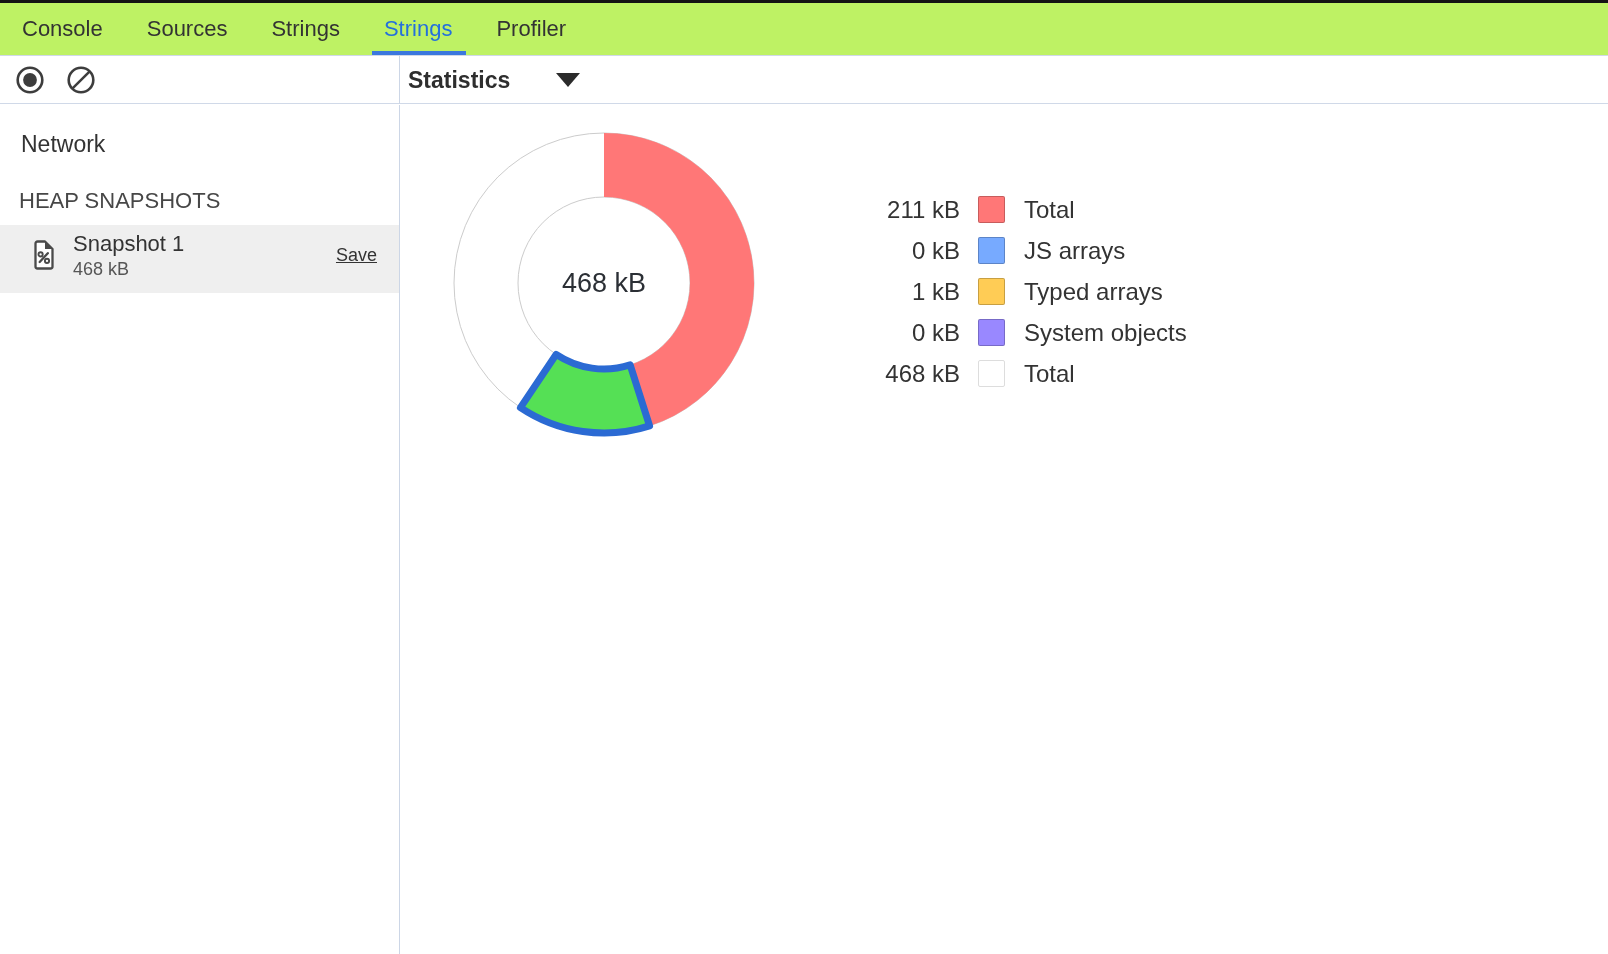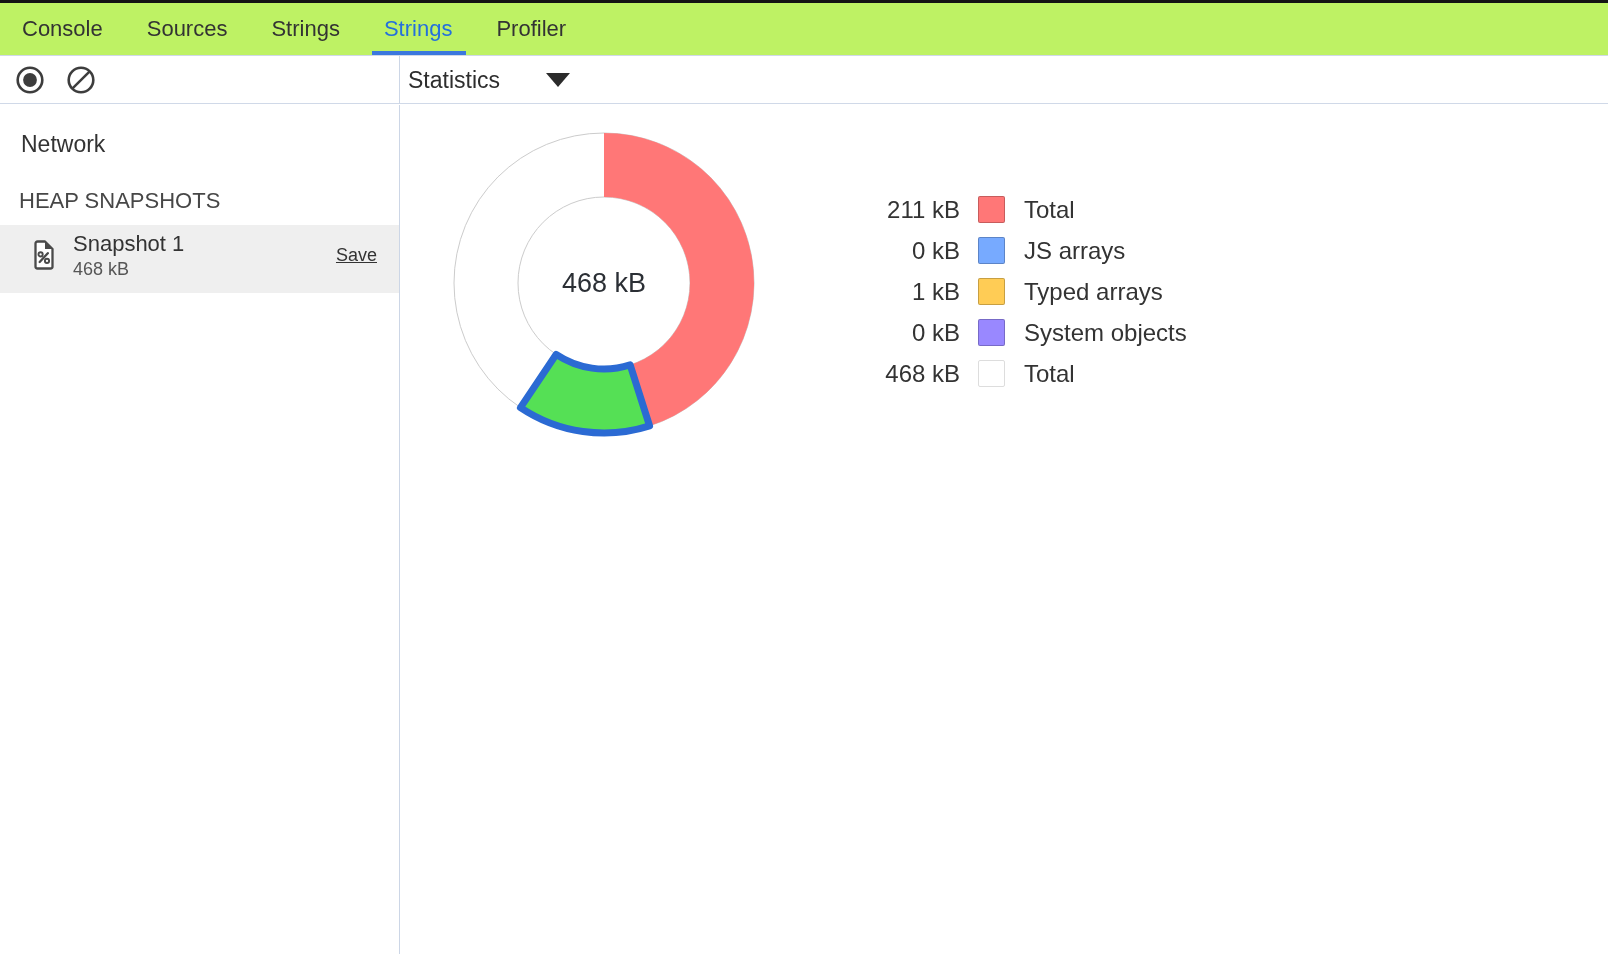--- a/index.html
+++ b/index.html
@@ -19,21 +19,21 @@
     bottom: 0; height: 4px; background: #3b78de; }
 
   
   .toolbar { position: absolute; top: 56px; left: 0; width: 100%; height: 48px; background: #fff;
     border-bottom: 1px solid #d0d9e8; }
   .toolbar-left { position: absolute; left: 0; top: 0; width: 400px; height: 48px;
     border-right: 1px solid #ccd6e6; display: flex; align-items: center; padding-left: 15px; }
   .icon-btn { background: none; border: none; width: 30px; height: 30px; padding: 0;
     margin-right: 21px; cursor: pointer; }
   .toolbar-right { position: absolute; left: 401px; top: 0; right: 0; height: 48px;
-    display: flex; align-items: center; }
+    display: flex; align-items: center; font-weight: bold; }
   .stats-select { display: flex; align-items: center; padding-left: 7px; cursor: pointer; }
   .stats-label { font-size: 23px; color: #2e2e2e; }
   .caret { width: 0; height: 0; border-left: 12px solid transparent;
     border-right: 12px solid transparent; border-top: 14px solid #2b2b2b; margin-left: 46px; }
 
   
   .sidebar { position: absolute; top: 105px; left: 0; width: 400px; bottom: 0;
     border-right: 1px solid #ccd6e6; background: #fff; }
   .profiles-heading { position: absolute; left: 21px; top: 131px; font-size: 23px; color: #333; }
   .section-label { position: absolute; left: 19px; top: 188px; font-size: 22px; color: #474747; }

